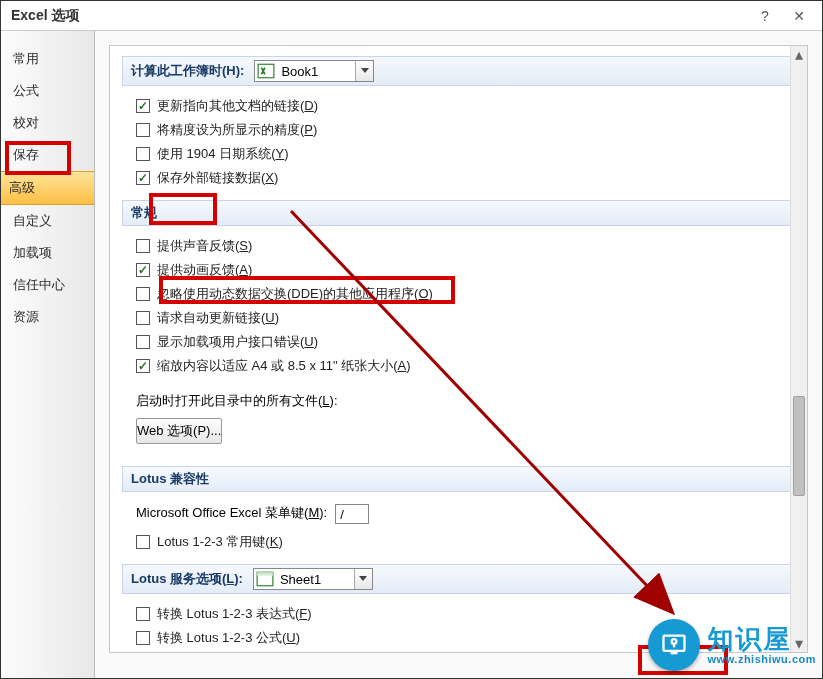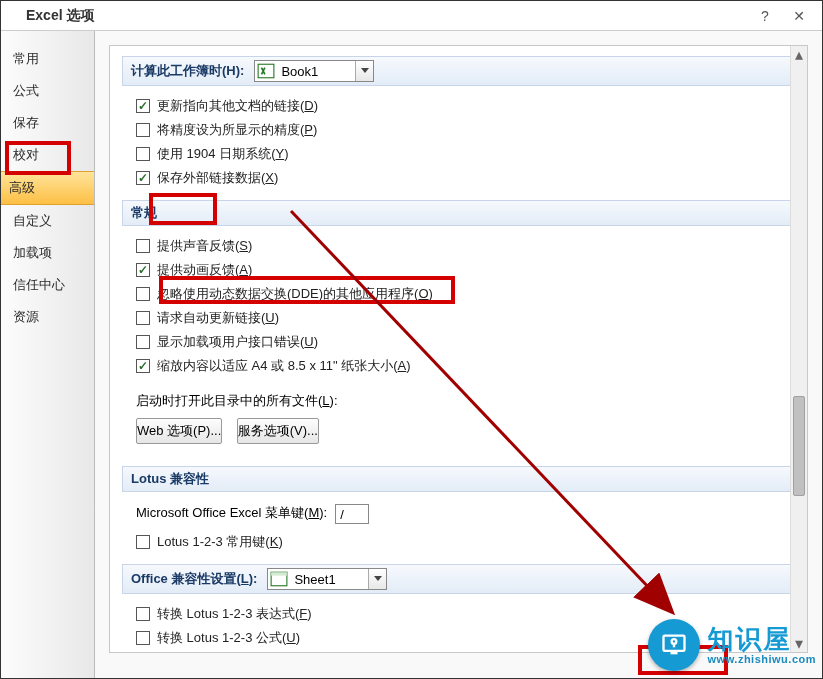--- a/index.html
+++ b/index.html
@@ -1,19 +1,19 @@
 <!DOCTYPE html>
 <html><head>
 <meta charset="utf-8">
 <style>
   * { box-sizing: border-box; font-family: "Microsoft YaHei", "Segoe UI", Tahoma, sans-serif; }
   body { margin: 0; background: #fff; }
   .root { width: 823px; height: 679px; position: relative; border: 1px solid #333; background: #f9f9f9; overflow: hidden; }
   .titlebar { height: 30px; display: flex; align-items: center; padding: 0 6px 0 10px; background: #fff; border-bottom: 1px solid #ccc; }
-  .titlebar h1 { font-size: 14px; font-weight: bold; margin: 15px; flex: 1; color: #333; }
+  .titlebar h1 { font-size: 14px; font-weight: bold; margin: 0; flex: 1; color: #333; }
   .titlebar .tbtn { width: 34px; height: 22px; display: flex; align-items: center; justify-content: center; color: #555; font-size: 14px; }
   .body { display: flex; height: calc(100% - 30px); }
   .sidebar { width: 94px; background: linear-gradient(to right, #fcfcfc, #e8e8e8); border-right: 1px solid #bbb; padding-top: 12px; }
   .sidebar .item { padding: 7px 12px; font-size: 13px; color: #2a2a2a; position: relative; }
   .sidebar .item.selected { background: linear-gradient(to bottom, #ffe49a, #fdbf45); border-top: 1px solid #e0a030; border-bottom: 1px solid #e0a030; padding-left: 8px; }
   .highlight-box { position: absolute; border: 4px solid #d40000; pointer-events: none; z-index: 5; }
   .pane { flex: 1; position: relative; padding: 14px 14px 0 14px; overflow: hidden; }
   .scrollarea { border: 1px solid #c8c8c8; width: 100%; height: 608px; padding: 10px 12px; overflow: hidden; position: relative; background: #fff; }
   .section-head { background: linear-gradient(to bottom, #f6f9fd, #e3ecf7); border: 1px solid #c8d4e8; padding: 3px 8px; font-size: 13px; font-weight: bold; color: #1a3a66; display: flex; align-items: center; gap: 10px; margin-bottom: 8px; }
   .section-head.inline .lbl { flex-shrink: 0; }
@@ -48,22 +48,22 @@
 <div class="root">
   <div class="titlebar">
     <h1>Excel 选项</h1>
     <div class="tbtn">?</div>
     <div class="tbtn">✕</div>
   </div>
   <div class="body">
     <div class="sidebar" id="sidebar">
         <div class="item">常用</div>
         <div class="item">公式</div>
+        <div class="item">校对</div>
         <div class="item">保存</div>
-        <div class="item">校对</div>
         <div class="item selected">高级</div>
         <div class="item">自定义</div>
         <div class="item">加载项</div>
         <div class="item">信任中心</div>
         <div class="item">资源</div>
       </div>
     <div class="pane">
       <div class="scrollarea">
 
         <div class="section-head inline">
@@ -132,44 +132,41 @@
             </div>
           </div>
         <div class="opts">
           <div class="label-row">
             <span><span>启动时打开此目录中的所有文件(</span><span class="u">L</span><span>):</span></span>
           </div>
           <div style="padding:2px 0 12px;">
             <span class="btn">
                 <span>Web 选项(P)...</span>
               </span>
-            <span class="btn">
-                <span>服务选项(V)...</span>
-              </span>
           </div>
         </div>
 
         <div class="section-head">
           <span>Lotus 兼容性</span>
         </div>
         <div class="opts">
           <div class="label-row">
             <span><span>Microsoft Office Excel 菜单键(</span><span class="u">M</span><span>):</span></span>
             <input class="txt-input" value="/" style="">
           </div>
           <div id="lotus-chk">
               <div class="chk-row">
                 <span class="chkbox"></span>
                 <span>Lotus 1-2-3 常用键(<span class="u">K</span>)</span>
               </div>
             </div>
         </div>
 
         <div class="section-head inline">
-          <span class="lbl"><span>Office 兼容性设置(</span><span class="u">L</span><span>):</span></span>
+          <span class="lbl"><span>Lotus 服务选项(</span><span class="u">L</span><span>):</span></span>
           <span class="dropdown">
             <span class="icon">
                 <svg viewBox="0 0 16 16">
                   <rect x="1" y="2" width="14" height="12" fill="#fff" stroke="#2a7a2a"></rect>
                   <rect x="1" y="2" width="14" height="3" fill="#d4ead4"></rect>
                 </svg>
               </span>
             <span class="val">Sheet1</span>
             <span class="arr">
                 <svg viewBox="0 0 8 6">

